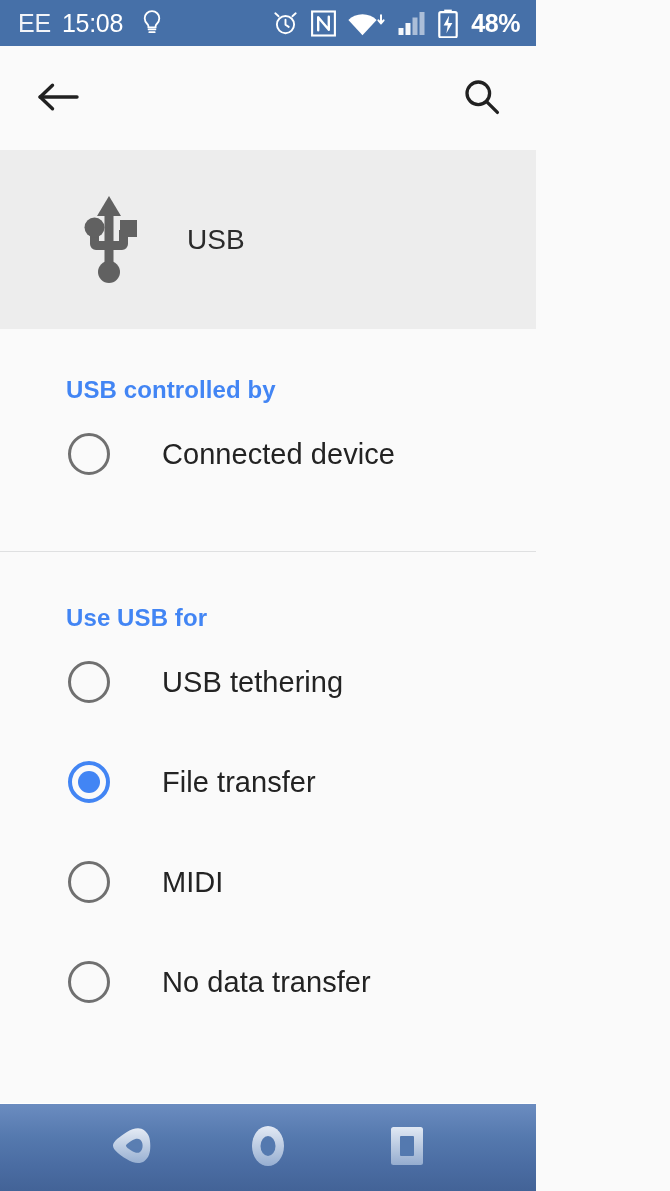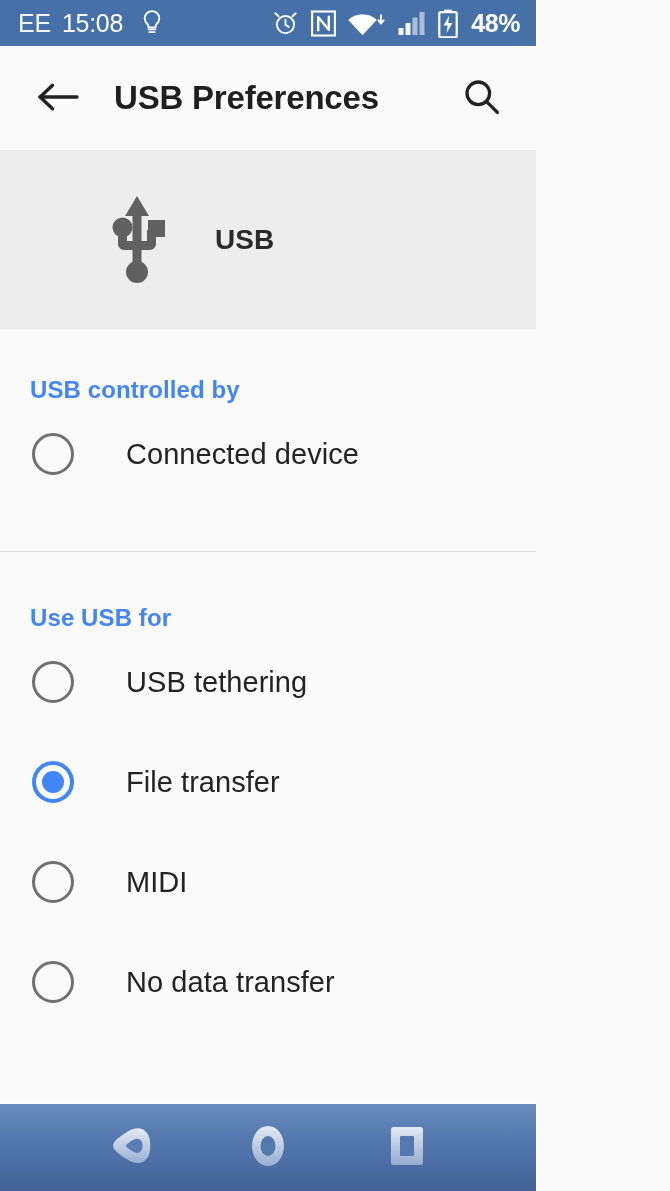--- a/index.html
+++ b/index.html
@@ -100,38 +100,37 @@
   }
   .app-bar .spacer { flex: 1 1 auto; }
 
   
   .usb-banner {
     height: 179px;
     min-height: 179px;
     background: #EDEDED;
     display: flex;
     align-items: center;
-    padding-left: 104px;
-    font-weight: bold;
+    padding-left: 76px;
   }
   .usb-banner .usb-glyph { line-height: 0; }
   .usb-banner .usb-label {
     font-size: 28px;
     color: #2B2B2B;
     margin-left: 45px;
     letter-spacing: 0.1px;
   }
 
   
   .content {
     flex: 1 1 auto;
     background: #FAFAFA;
     overflow: hidden;
   }
-  .section { padding: 0; }
+  .section { padding: 0; margin-left: 36px; }
   .section-header {
     font-size: 24px;
     font-weight: 700;
     color: #4285F4;
     padding: 0 0 0 30px;
     letter-spacing: 0.1px;
   }
   .sect-1 .section-header { padding-top: 47px; }
   .sect-2 .section-header { padding-top: 52px; }
 
@@ -270,21 +269,20 @@
 
   <div class="app-bar">
     <button class="icon-btn" aria-label="Back">
       <span>
         <svg width="42" height="32" viewBox="0 0 42 32" fill="none">
           <path d="M40 16H3" stroke="#212121" stroke-width="3.4" stroke-linecap="round"></path>
           <path d="M15.5 4.2 3.2 16l12.3 11.8" stroke="#212121" stroke-width="3.4" stroke-linecap="round" stroke-linejoin="round"></path>
         </svg>
       </span>
     </button>
-    <div class="app-title">USB Preferences</div>
     <div class="spacer"></div>
     <button class="icon-btn" aria-label="Search">
       <span>
         <svg width="38" height="38" viewBox="0 0 38 38" fill="none">
           <circle cx="15.3" cy="15.3" r="11.3" stroke="#212121" stroke-width="3.3"></circle>
           <path d="M23.6 23.6 34.4 34.4" stroke="#212121" stroke-width="3.3" stroke-linecap="round"></path>
         </svg>
       </span>
     </button>
   </div>

